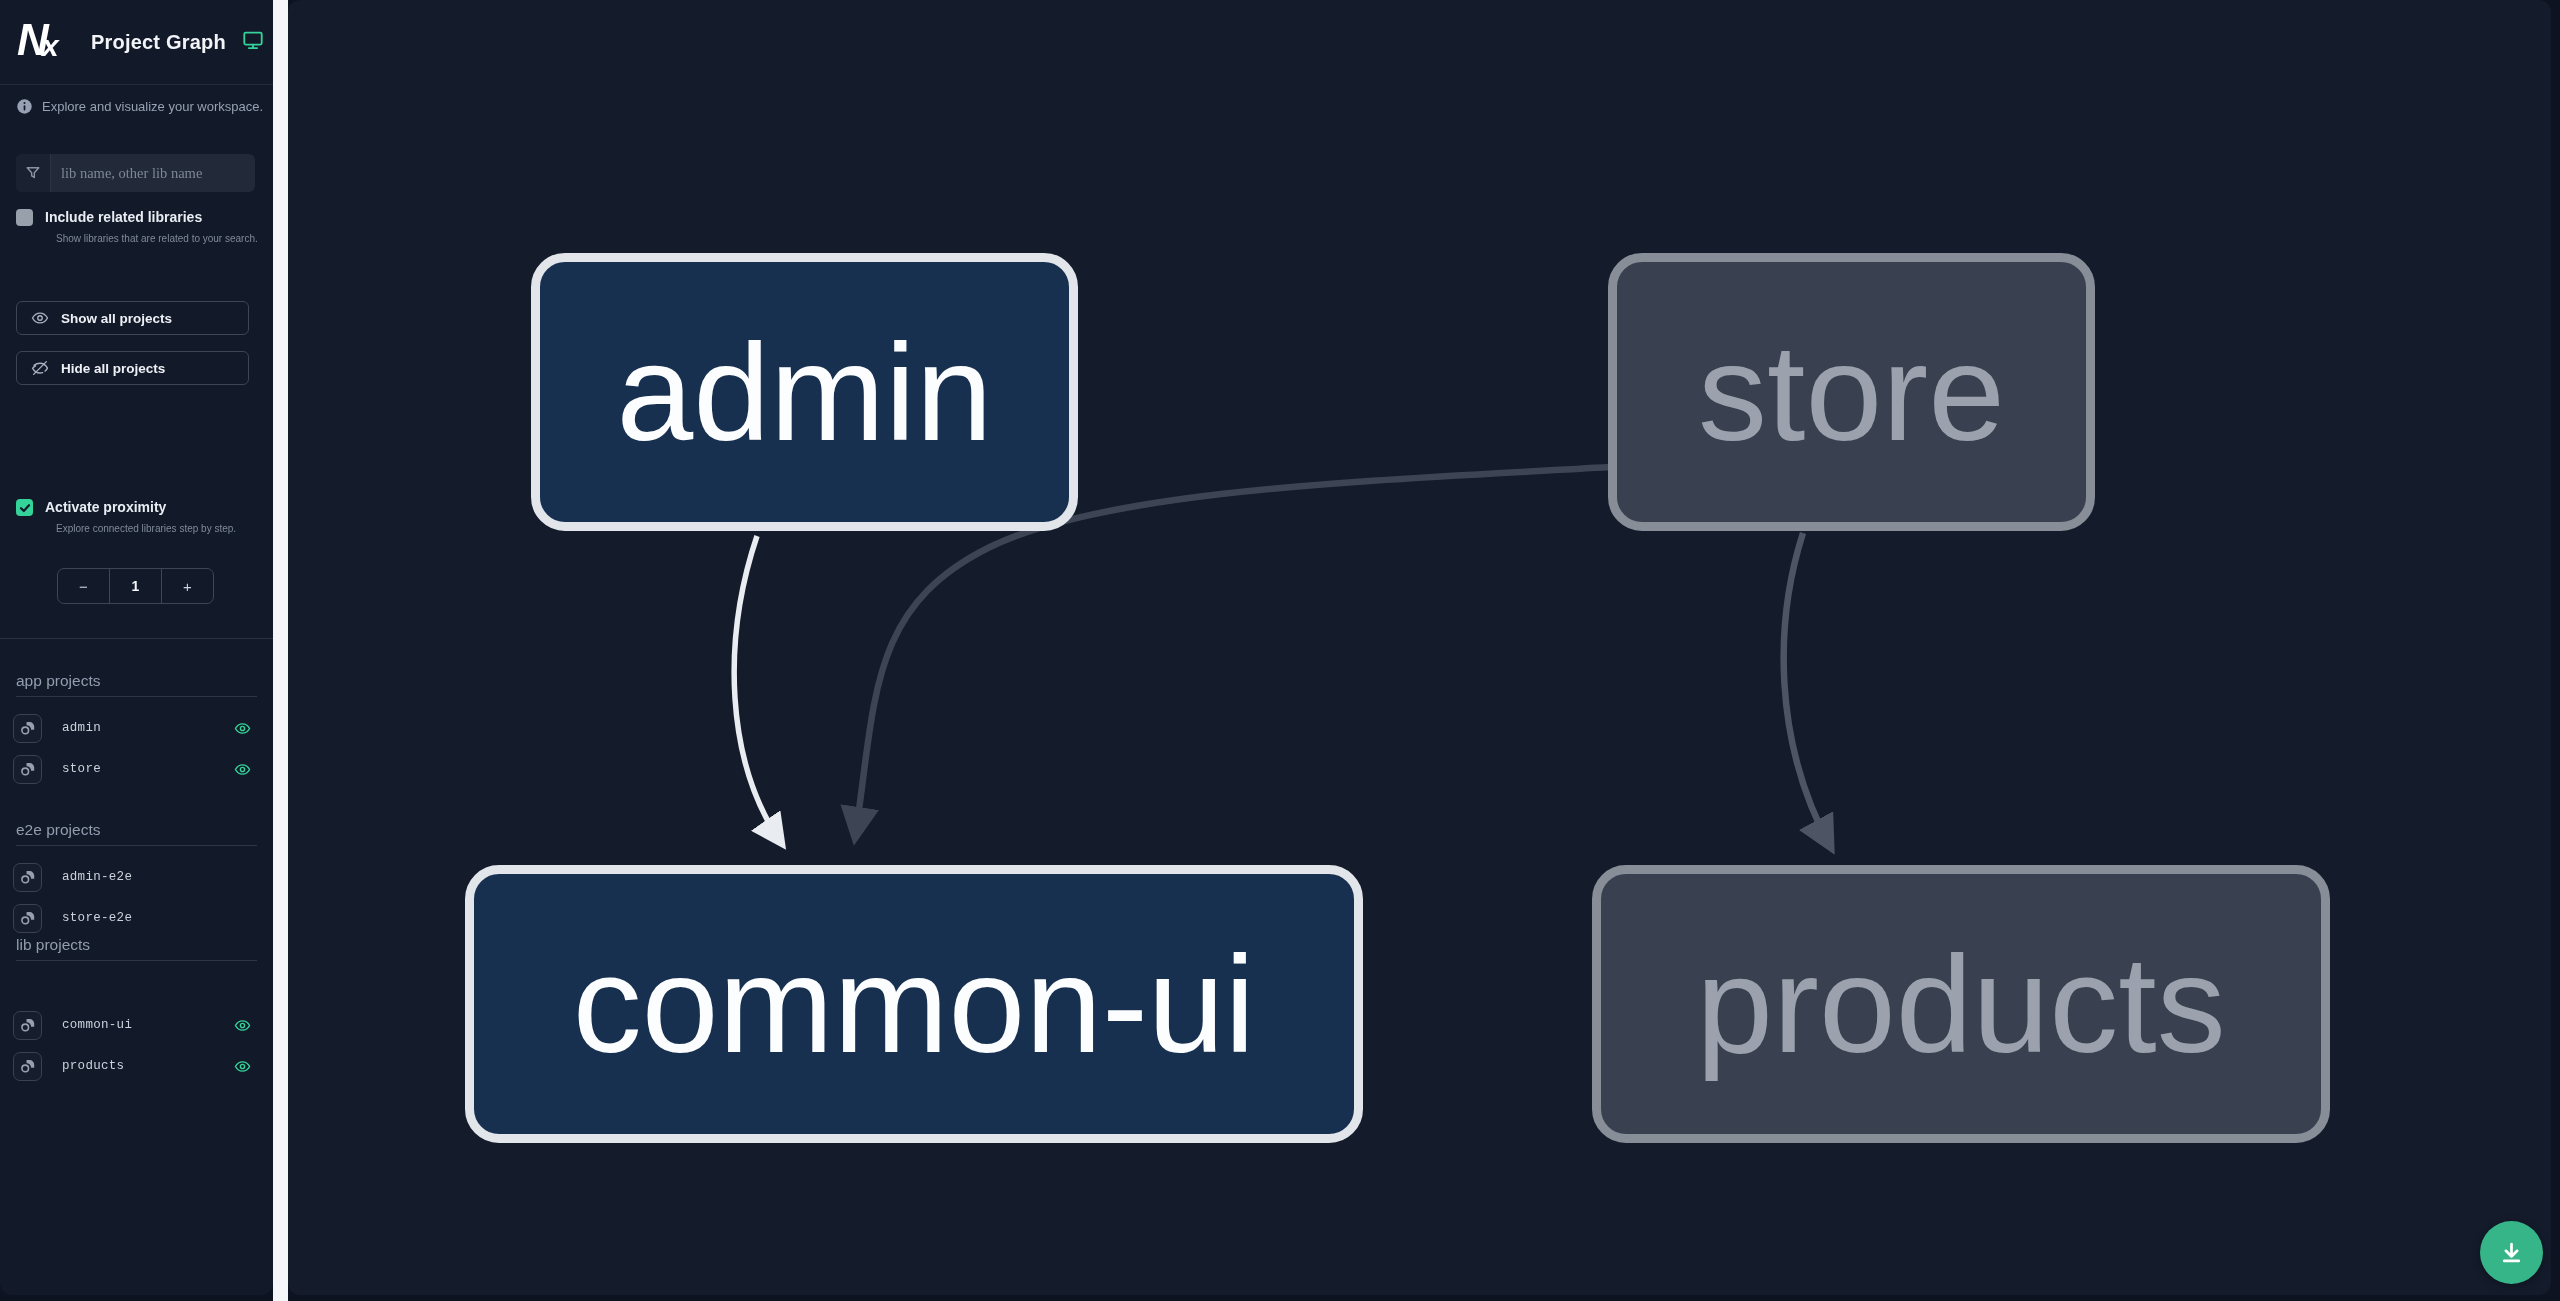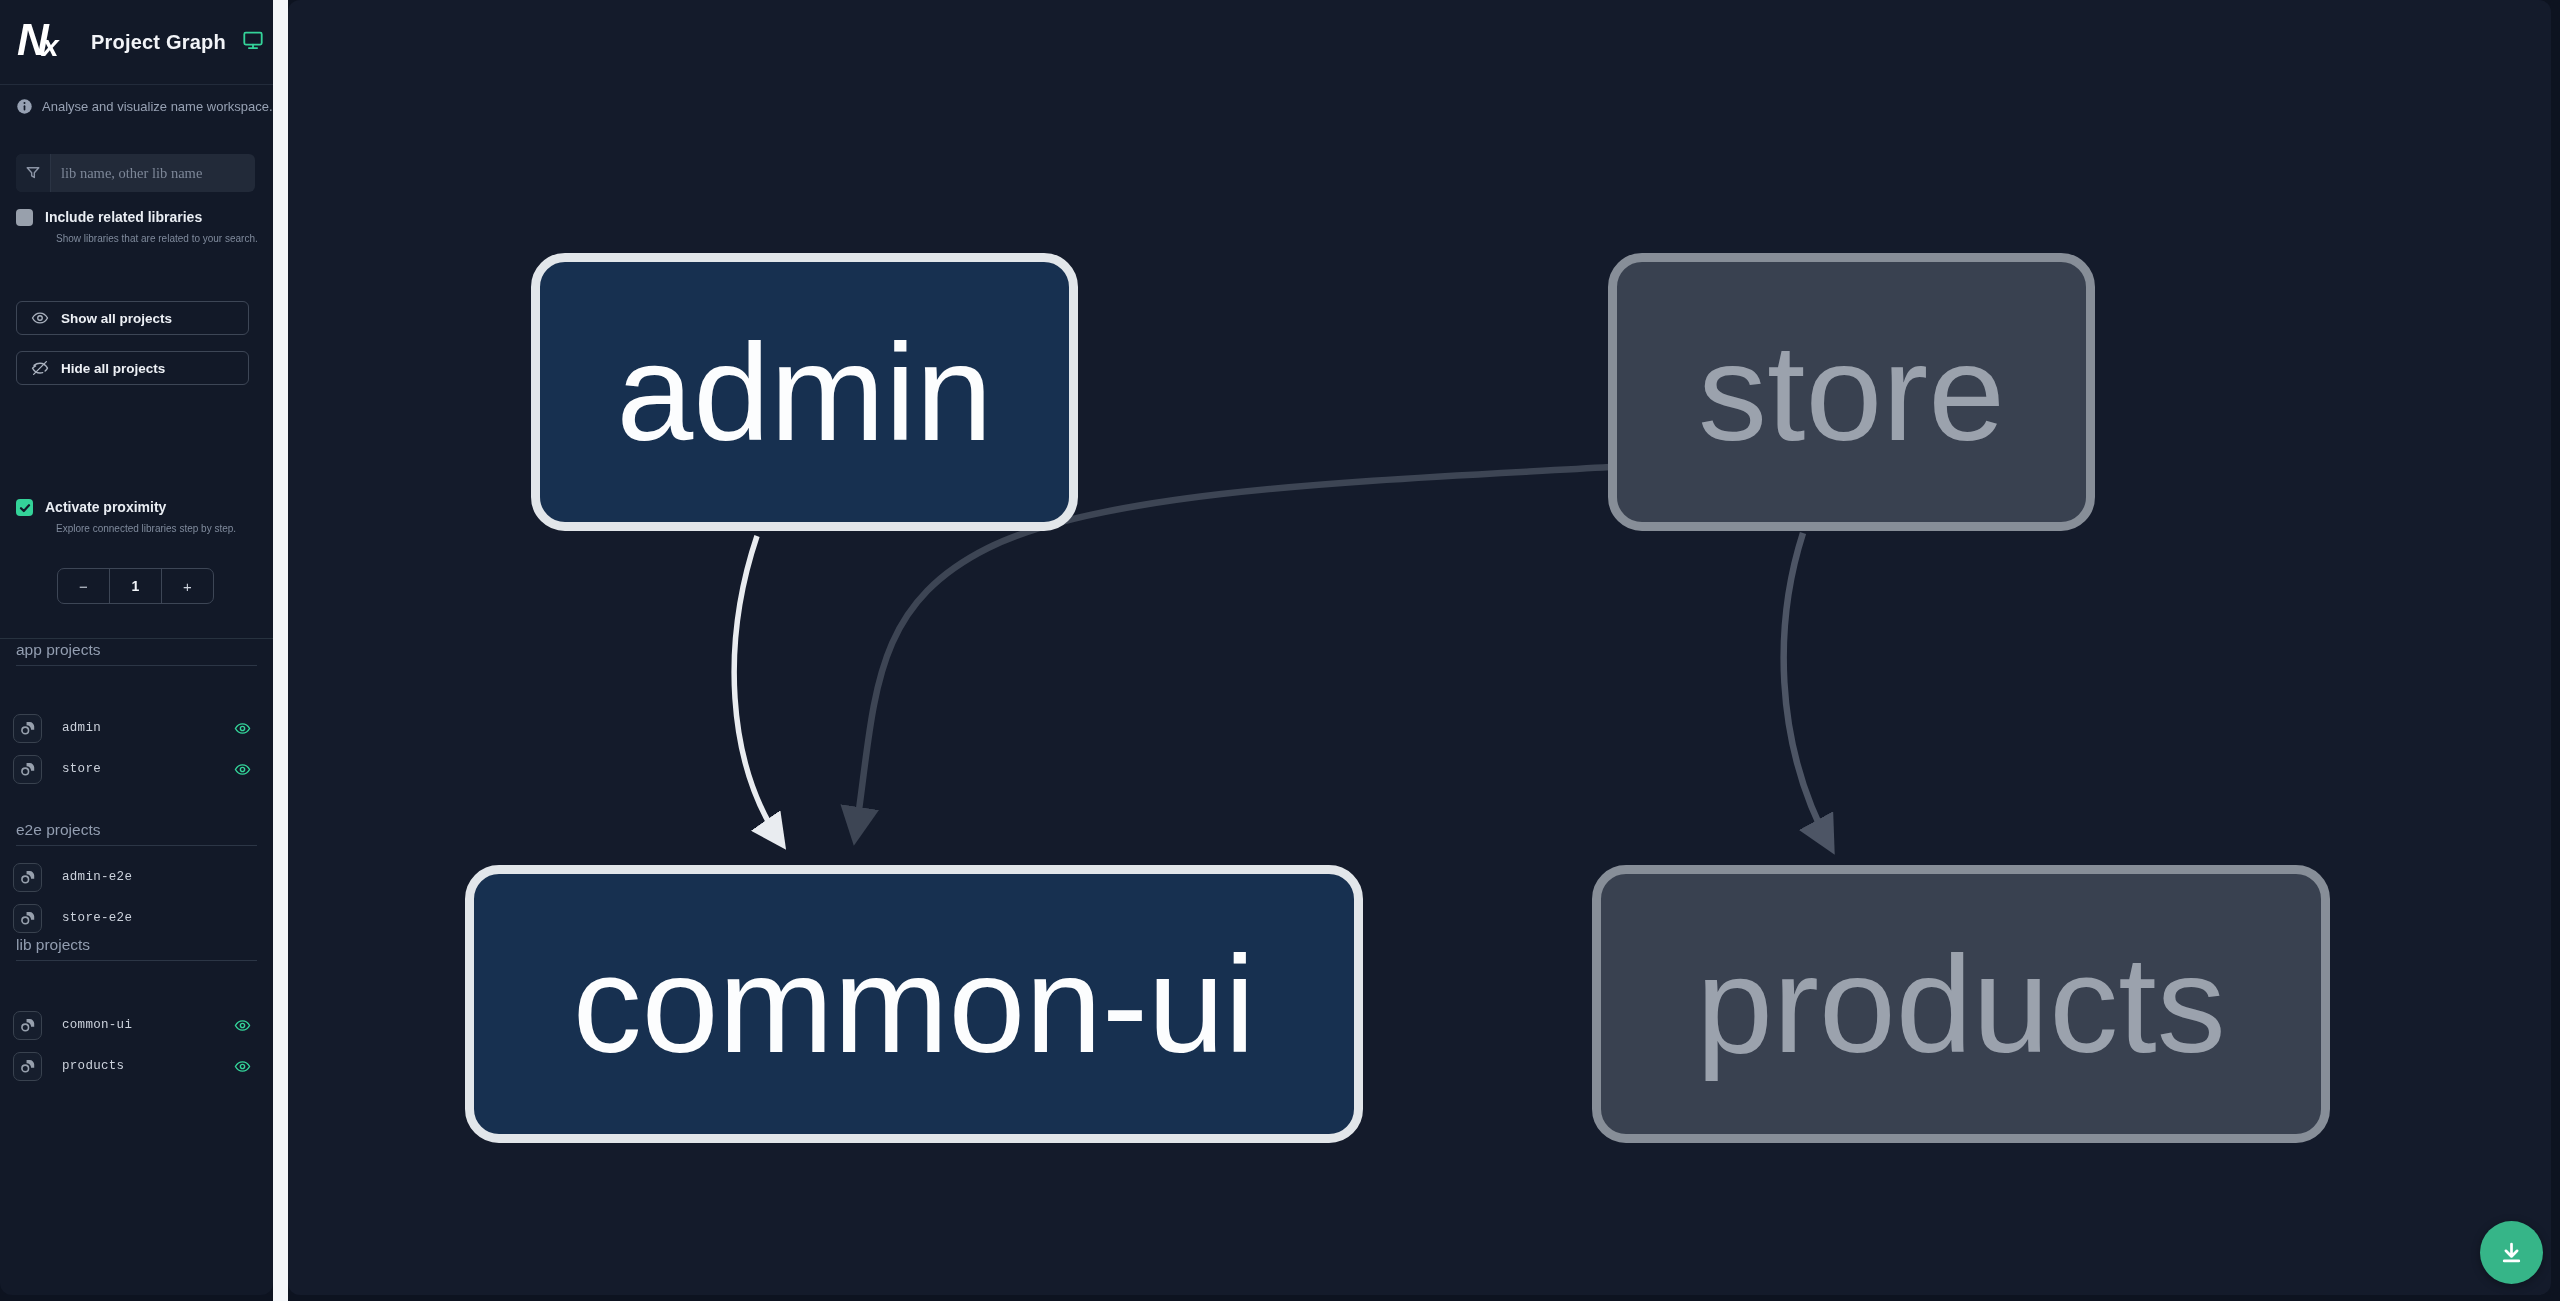--- a/index.html
+++ b/index.html
@@ -68,21 +68,21 @@
         </svg>
       </span>
     </div>
 
     <div class="info-row">
       <svg width="17" height="17" viewBox="0 0 20 20">
         <circle cx="10" cy="10" r="8.5" fill="#97a1b3"></circle>
         <rect x="9" y="8.6" width="2" height="6" rx="1" fill="#121928"></rect>
         <circle cx="10" cy="5.8" r="1.2" fill="#121928"></circle>
       </svg>
-      <span>Analyse and visualize name workspace.</span>
+      <span>Explore and visualize your workspace.</span>
     </div>
 
     <div class="search">
       <div class="funnel-seg">
         <svg width="16" height="16" viewBox="0 0 18 18" fill="none" stroke="#8b94a5" stroke-width="1.6" stroke-linejoin="round">
           <path d="M2.5 3h13l-5 5.8v5.2l-3-1.8V8.8z"></path>
         </svg>
       </div>
       <input type="text" value="" placeholder="lib name, other lib name" style="">
     </div>
@@ -125,21 +125,21 @@
     </div>
 
     <div class="stepper">
       <div class="cell">−</div>
       <div class="cell val">1</div>
       <div class="cell">+</div>
     </div>
 
     <div class="sb-divider"></div>
 
-    <div class="sec-head" style="top:641px">app projects</div>
+    <div class="sec-head" style="top:672px">app projects</div>
 
     <div class="proj-row" style="top:713px">
       <div class="proj-ico">
         <svg width="17" height="17" viewBox="0 0 18 18">
           <path d="M8 2.2h3.3a4.8 4.8 0 0 1 4.8 4.8v3.3h-3.3A4.8 4.8 0 0 0 8 5.5Z" fill="#97a0ad"></path>
           <circle cx="6.6" cy="11" r="3.5" fill="none" stroke="#97a0ad" stroke-width="1.7"></circle>
         </svg>
       </div>
       <span class="proj-name">admin</span>
       <span class="proj-eye">

